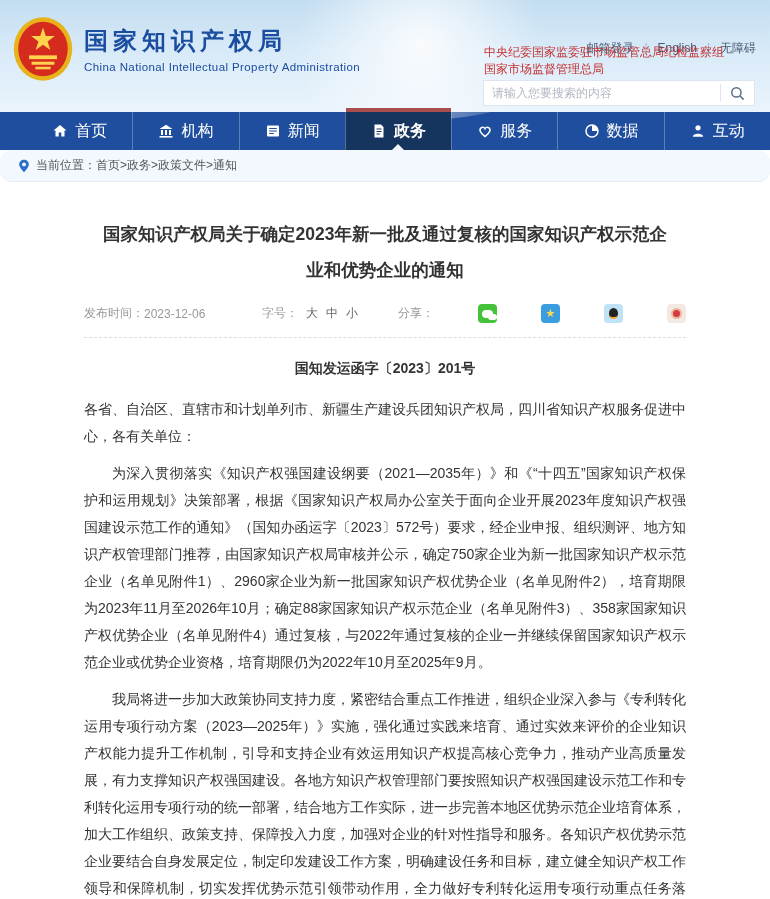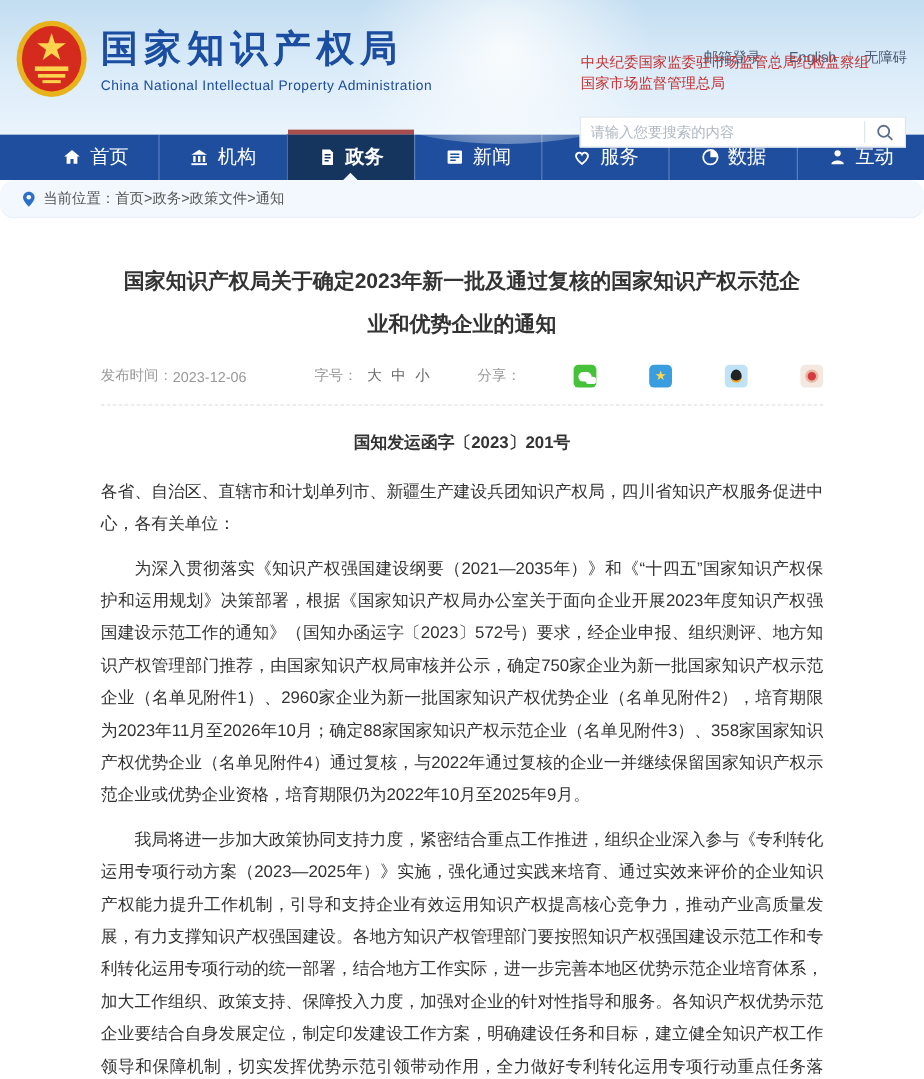--- a/index.html
+++ b/index.html
@@ -7,28 +7,28 @@
     font-family:"Liberation Sans","DejaVu Sans",sans-serif; background:#fff; }
 
   
   .site-header { position:relative; height:112px;
     background:linear-gradient(180deg,#c2ddf1 0%,#d8eaf8 45%,#eaf4fc 100%); }
   .site-header::before { content:""; position:absolute; left:260px; top:-30px;
     width:320px; height:150px; border-radius:50%;
     background:radial-gradient(circle, rgba(255,255,255,.85) 0%, rgba(255,255,255,0) 70%); }
   .brand { position:absolute; left:12px; top:16px; display:flex; align-items:center; }
   .emblem { width:62px; height:66px; margin-right:10px; }
-  .brand-text .cn { font-size:31px; font-weight:bold; color:#1b4da0; letter-spacing:5px; }
+  .brand-text .cn { font-size:24px; font-weight:bold; color:#1b4da0; letter-spacing:5px; }
   .brand-text .en { font-size:11.5px; color:#1b4da0; margin-top:4px; letter-spacing:.4px; }
   .top-links { position:absolute; right:14px; top:40px; font-size:12px; color:#4a5a74; }
   .top-links a { color:#4a5a74; text-decoration:none; cursor:pointer; }
   .top-links .sep { margin:0 10px; color:#9fb3c8; }
   .org-links { position:absolute; left:484px; top:44px; font-size:12px; color:#c53030; line-height:17px; }
   .org-links div { cursor:pointer; white-space:nowrap; }
-  .search-box { position:absolute; left:483px; top:97px; width:272px; height:26px;
+  .search-box { position:absolute; left:483px; top:80px; width:272px; height:26px;
     background:#fff; border:1px solid #dde6ef; display:flex; align-items:center; }
   .search-box input { flex:1; border:none; outline:none; font-size:12px; color:#333;
     padding:0 8px; background:transparent; font-family:inherit; }
   .search-box input::placeholder { color:#b0b8c2; }
   .search-btn { width:34px; height:18px; border-left:1px solid #dde6ef;
     display:flex; align-items:center; justify-content:center; cursor:pointer; }
 
   
   .main-nav { display:flex; height:38px; background:#1f4e9e; }
   .nav-item { position:relative; flex:1; display:flex; align-items:center; justify-content:center;
@@ -126,38 +126,38 @@
       <svg width="16" height="16" viewBox="0 0 16 16">
           <path d="M1.5 6 L8 1.8 L14.5 6 Z" fill="#fff"></path>
           <rect x="3" y="7" width="2" height="5" fill="#fff"></rect>
           <rect x="7" y="7" width="2" height="5" fill="#fff"></rect>
           <rect x="11" y="7" width="2" height="5" fill="#fff"></rect>
           <rect x="1.5" y="13" width="13" height="1.6" fill="#fff"></rect>
         </svg>
     </span>
     <span>机构</span>
   </div>
+  <div class="nav-item">
+    <span class="nav-icon">
+      <svg width="16" height="16" viewBox="0 0 16 16">
+          <rect x="2" y="2.5" width="12" height="11" rx="1" fill="#fff"></rect>
+          <path d="M4.2 5.5 h7.6 M4.2 8 h7.6 M4.2 10.5 h4.6" stroke="#1f4e9e" stroke-width="1.2"></path>
+        </svg>
+    </span>
+    <span>新闻</span>
+  </div>
   <div class="nav-item active">
     <span class="nav-icon">
       <svg width="16" height="16" viewBox="0 0 16 16">
           <path d="M3.5 1.5 h6.5 l2.5 2.5 v10.5 h-9 Z" fill="#fff"></path>
           <path d="M5.5 6 h5 M5.5 8.5 h5 M5.5 11 h3.4" stroke="#16355e" stroke-width="1.2"></path>
         </svg>
     </span>
     <span>政务</span>
     <span class="nav-caret"></span>
-  </div>
-  <div class="nav-item">
-    <span class="nav-icon">
-      <svg width="16" height="16" viewBox="0 0 16 16">
-          <rect x="2" y="2.5" width="12" height="11" rx="1" fill="#fff"></rect>
-          <path d="M4.2 5.5 h7.6 M4.2 8 h7.6 M4.2 10.5 h4.6" stroke="#1f4e9e" stroke-width="1.2"></path>
-        </svg>
-    </span>
-    <span>新闻</span>
   </div>
   <div class="nav-item">
     <span class="nav-icon">
       <svg width="16" height="16" viewBox="0 0 16 16">
           <path d="M8 13.6 C2.8 9.8 1.8 6.2 4.4 4.6 C6 3.7 7.4 4.5 8 5.7 C8.6 4.5 10 3.7 11.6 4.6 C14.2 6.2 13.2 9.8 8 13.6 Z" fill="none" stroke="#fff" stroke-width="1.5"></path>
         </svg>
     </span>
     <span>服务</span>
   </div>
   <div class="nav-item">

